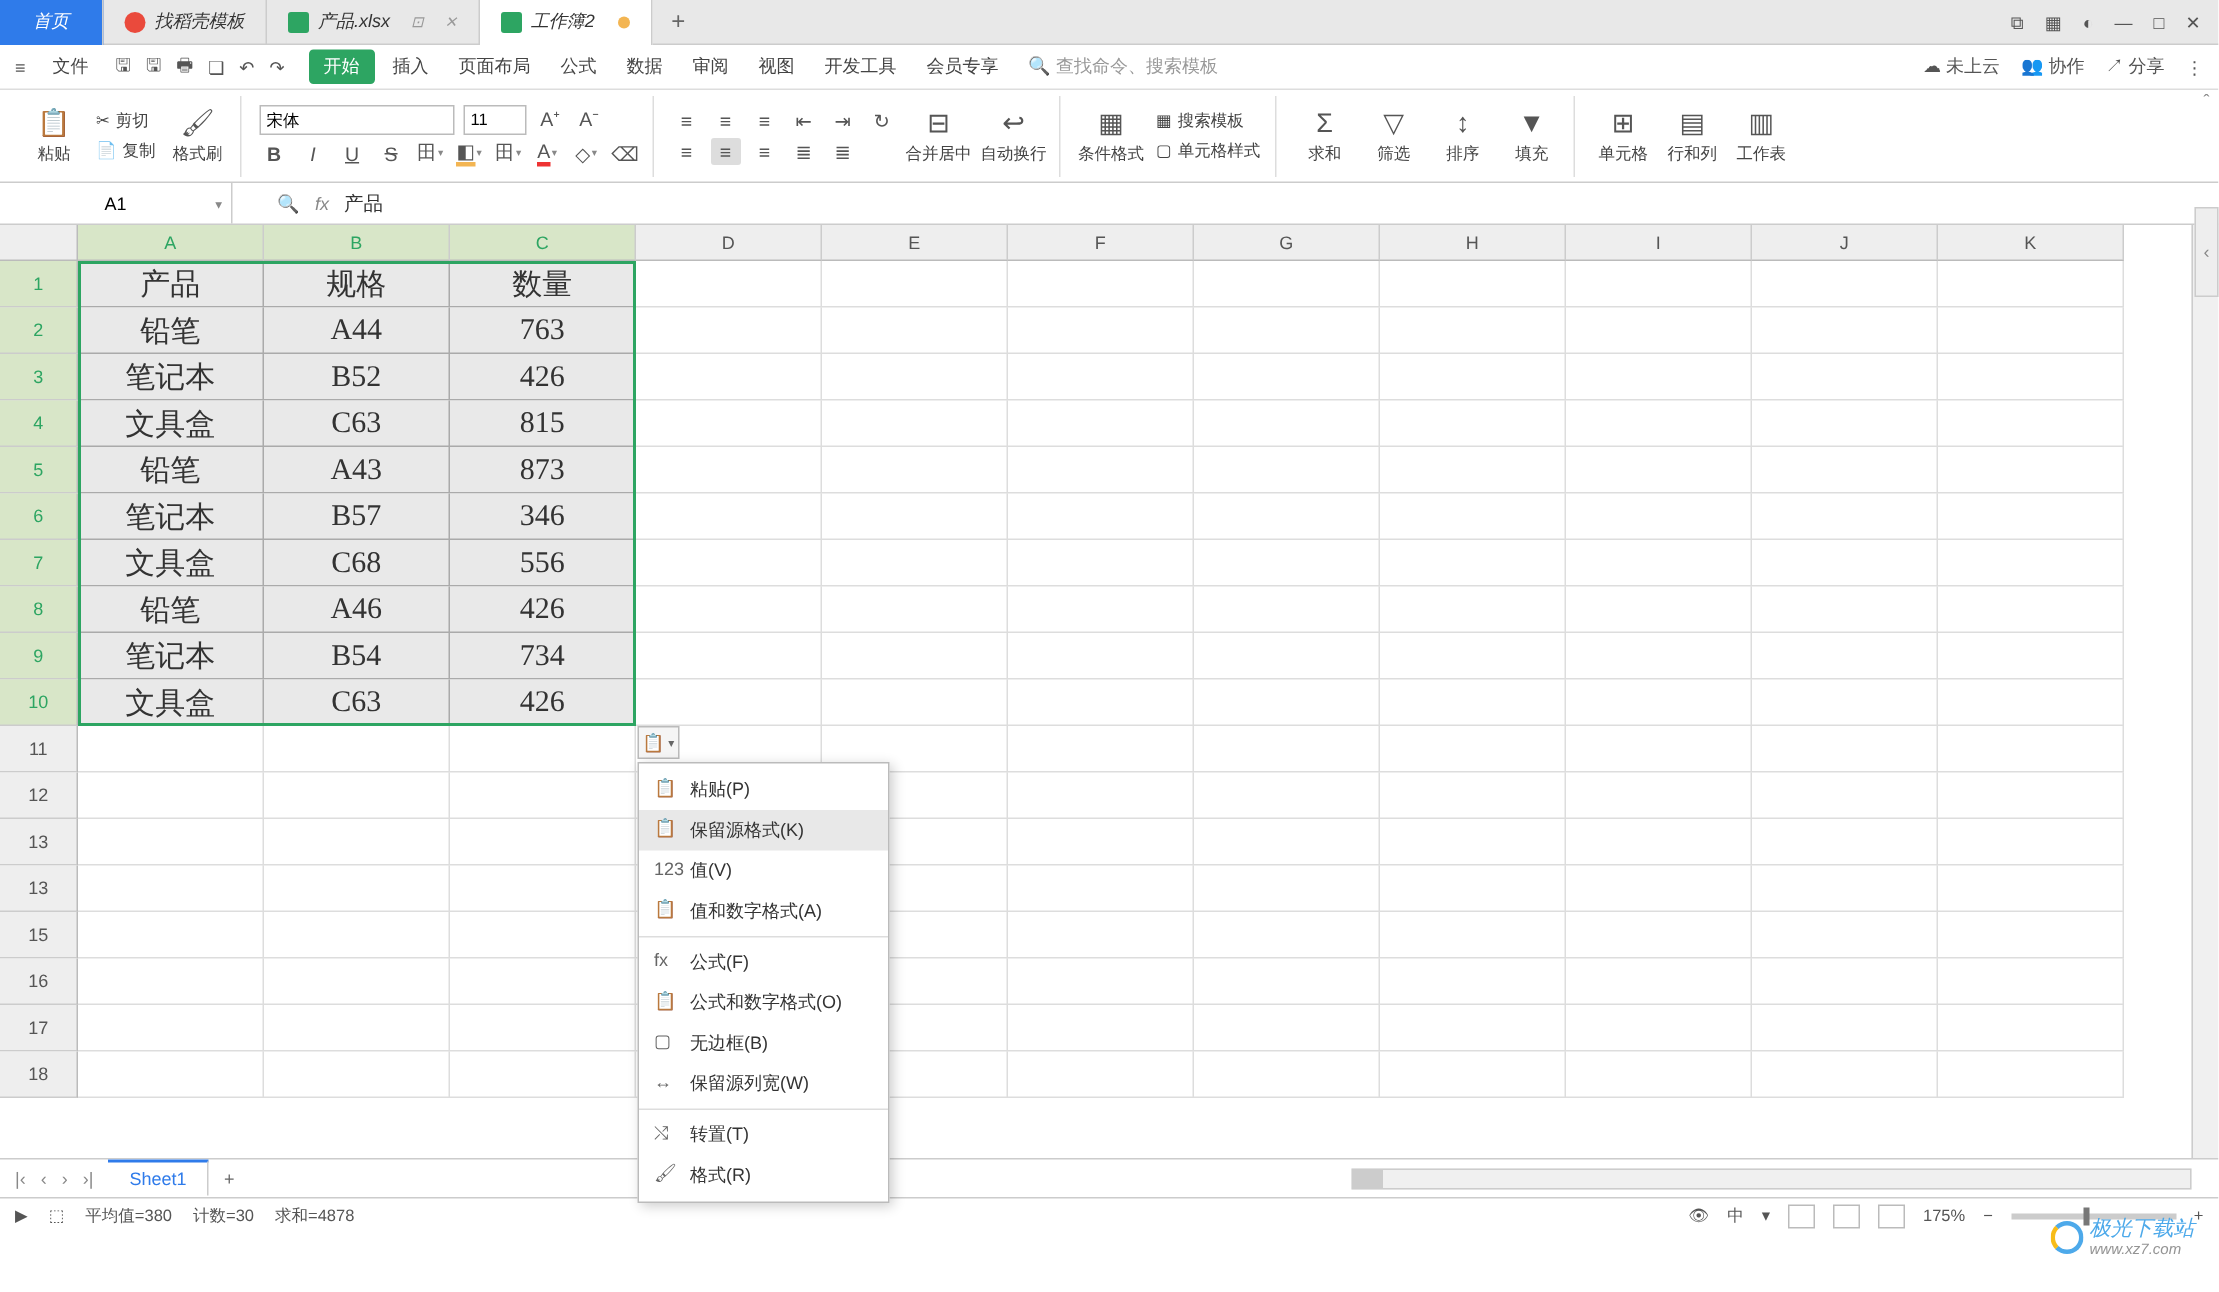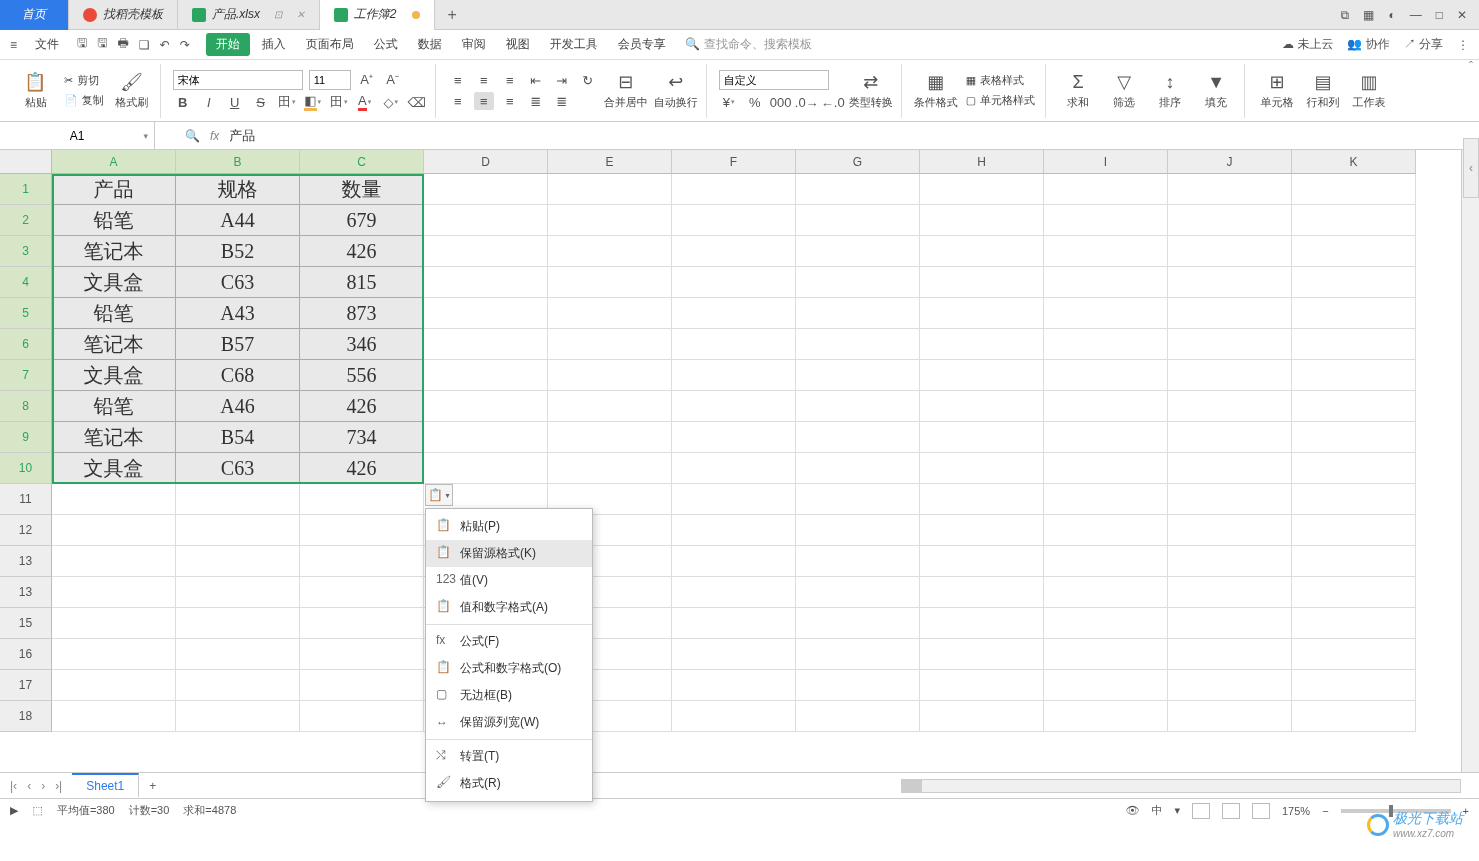--- a/index.html
+++ b/index.html
@@ -205,42 +205,26 @@
     <div class="bigbtn">
         <span class="ic">⊟</span>
         <span>合并居中</span>
       </div>
     <div class="bigbtn">
         <span class="ic">↩</span>
         <span>自动换行</span>
       </div>
   </div>
   <div class="rgroup">
-    <div class="stack">
-      <input class="combo numfmt" value="自定义" style="">
-      <div class="iconrow">
-        <span class="ib dd">¥</span>
-        <span class="ib">%</span>
-        <span class="ib">000</span>
-        <span class="ib">.0→</span>
-        <span class="ib">←.0</span>
-      </div>
-    </div>
-    <div class="bigbtn">
-        <span class="ic">⇄</span>
-        <span>类型转换</span>
-      </div>
-  </div>
-  <div class="rgroup">
     <div class="bigbtn">
         <span class="ic">▦</span>
         <span>条件格式</span>
       </div>
     <div class="stack">
-      <div class="minibtn">▦ <span>表格样式</span></div>
+      <div class="minibtn">▦ <span>搜索模板</span></div>
       <div class="minibtn">▢ <span>单元格样式</span></div>
     </div>
   </div>
   <div class="rgroup">
     <div class="bigbtn">
         <span class="ic">Σ</span>
         <span>求和</span>
       </div>
     <div class="bigbtn">
         <span class="ic">▽</span>
@@ -327,21 +311,21 @@
         <div class="cell" style="width: 124px;"></div>
         <div class="cell" style="width: 124px;"></div>
         <div class="cell" style="width: 124px;"></div>
         <div class="cell" style="width: 124px;"></div>
         <div class="cell" style="width: 124px;"></div>
         <div class="cell" style="width: 124px;"></div>
       </div>
       <div class="row">
         <div class="cell datacell" style="width: 124px;">铅笔</div>
         <div class="cell datacell" style="width: 124px;">A44</div>
-        <div class="cell datacell" style="width: 124px;">679</div>
+        <div class="cell datacell" style="width: 124px;">763</div>
         <div class="cell" style="width: 124px;"></div>
         <div class="cell" style="width: 124px;"></div>
         <div class="cell" style="width: 124px;"></div>
         <div class="cell" style="width: 124px;"></div>
         <div class="cell" style="width: 124px;"></div>
         <div class="cell" style="width: 124px;"></div>
         <div class="cell" style="width: 124px;"></div>
         <div class="cell" style="width: 124px;"></div>
       </div>
       <div class="row">

